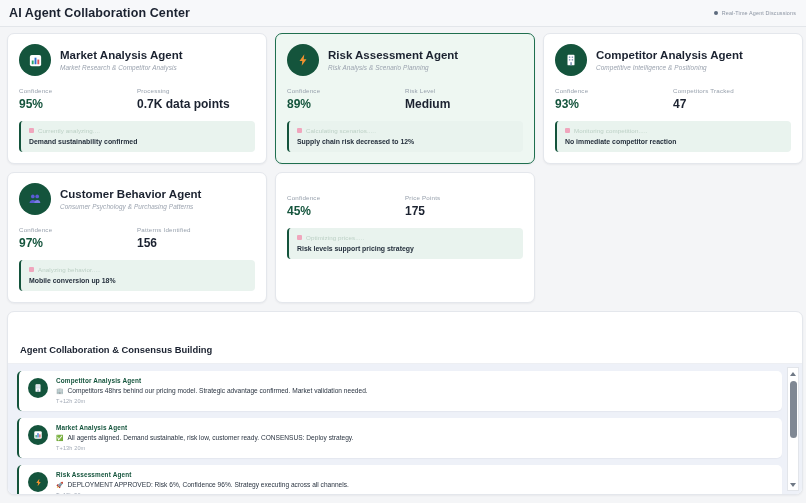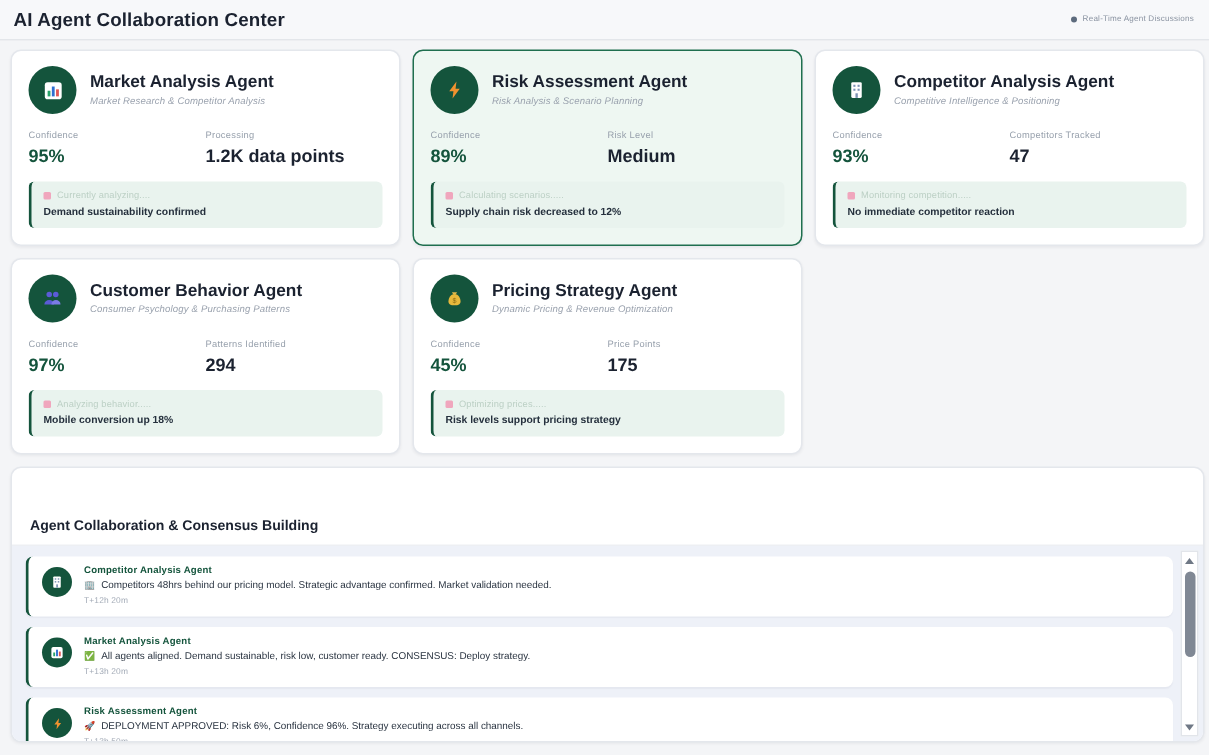--- a/index.html
+++ b/index.html
@@ -171,21 +171,21 @@
             <div class="card-sub">Market Research &amp; Competitor Analysis</div>
           </div>
         </div>
         <div class="metrics">
           <div>
             <div class="metric-label">Confidence</div>
             <div class="metric-value">95%</div>
           </div>
           <div>
             <div class="metric-label">Processing</div>
-            <div class="metric-value dark">1.2K data points</div>
+            <div class="metric-value dark">0.7K data points</div>
           </div>
         </div>
         <div class="status">
           <div class="status-top">
             <span class="status-chip"></span>
             <span class="status-activity">Currently analyzing....</span>
           </div>
           <div class="status-msg">Demand sustainability confirmed</div>
         </div>
       </div>
@@ -276,46 +276,33 @@
             <div class="card-sub">Consumer Psychology &amp; Purchasing Patterns</div>
           </div>
         </div>
         <div class="metrics">
           <div>
             <div class="metric-label">Confidence</div>
             <div class="metric-value">97%</div>
           </div>
           <div>
             <div class="metric-label">Patterns Identified</div>
-            <div class="metric-value dark">294</div>
+            <div class="metric-value dark">156</div>
           </div>
         </div>
         <div class="status">
           <div class="status-top">
             <span class="status-chip"></span>
             <span class="status-activity">Analyzing behavior.....</span>
           </div>
           <div class="status-msg">Mobile conversion up 18%</div>
         </div>
       </div>
 
       <div class="card">
-        <div class="card-head">
-          <div class="avatar">
-            <svg width="14" height="14" viewBox="0 0 16 16">
-                <path d="M6 3.2h4l-1 1.6h-2z" fill="#e0b84a"></path>
-                <path d="M8 4.6c3 0 4.6 3.2 4.6 5.6 0 2-1.8 3-4.6 3s-4.6-1-4.6-3c0-2.4 1.6-5.6 4.6-5.6z" fill="#e8b93c"></path>
-                <text x="8" y="11.3" font-size="5.5" text-anchor="middle" fill="#8a6a12" font-family="Liberation Sans, sans-serif">$</text>
-              </svg>
-          </div>
-          <div class="card-titles">
-            <div class="card-title">Pricing Strategy Agent</div>
-            <div class="card-sub">Dynamic Pricing &amp; Revenue Optimization</div>
-          </div>
-        </div>
         <div class="metrics">
           <div>
             <div class="metric-label">Confidence</div>
             <div class="metric-value">45%</div>
           </div>
           <div>
             <div class="metric-label">Price Points</div>
             <div class="metric-value dark">175</div>
           </div>
         </div>

